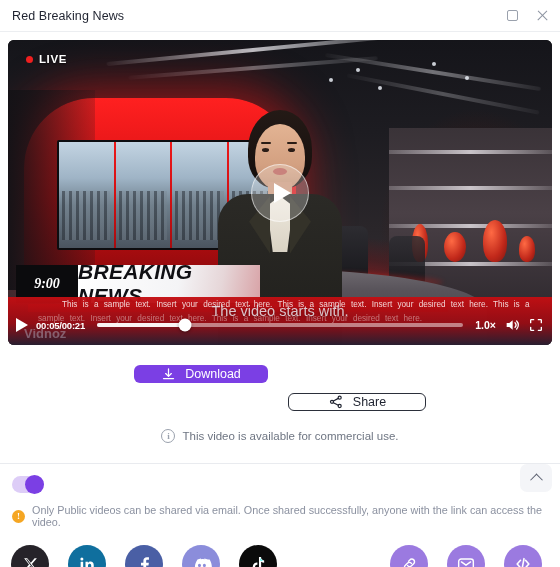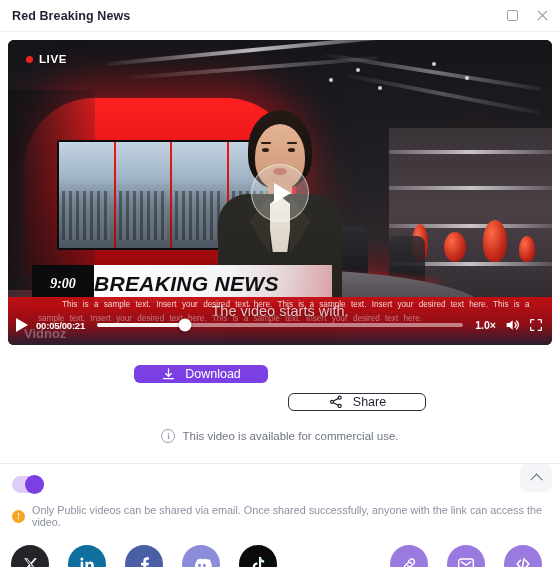--- a/index.html
+++ b/index.html
@@ -12,21 +12,21 @@
 
   
   .titlebar {
     height: 32px;
     display: flex; align-items: center;
     padding: 0 10px 0 12px;
     border-bottom: 1px solid #eceef1;
     background: #fff;
   }
   .titlebar-title {
-    font-size: 12.5px; color: #1f2330; font-weight: 700;
+    font-size: 12.5px; color: #1f2330; font-weight: 400;
     letter-spacing: .1px; flex: 1;
   }
   .win-btns { display: flex; align-items: center; gap: 14px; }
   .win-btn { width: 16px; height: 16px; display: flex; align-items: center; justify-content: center; cursor: pointer; }
   .maximize-box {
     width: 11px; height: 11px; border: 1.4px solid #9aa1ad; border-radius: 2px;
   }
   .close-x { position: relative; width: 13px; height: 13px; }
   .close-x::before, .close-x::after {
     content: ""; position: absolute; left: 0; top: 6px;
@@ -161,21 +161,21 @@
     z-index: 6;
   }
   .live-dot { width: 7px; height: 7px; border-radius: 50%; background: #ef1f1f; }
   .live-text {
     color: #fff; font-size: 11.5px; font-weight: 700; letter-spacing: .6px;
     text-shadow: 0 1px 2px rgba(0,0,0,.6);
   }
 
   
   .banner {
-    position: absolute; left: 24px; bottom: 42px; width: 300px; height: 38px;
+    position: absolute; left: 8px; bottom: 42px; width: 244px; height: 38px;
     display: flex; z-index: 5;
   }
   .banner-time {
     width: 62px; background: #0b0b0d; color: #fff;
     display: flex; align-items: center; justify-content: center;
     font-size: 14px; font-weight: 700; font-style: italic;
     font-family: "Liberation Serif", serif;
   }
   .banner-title {
     flex: 1; display: flex; align-items: center; padding-left: 0;

